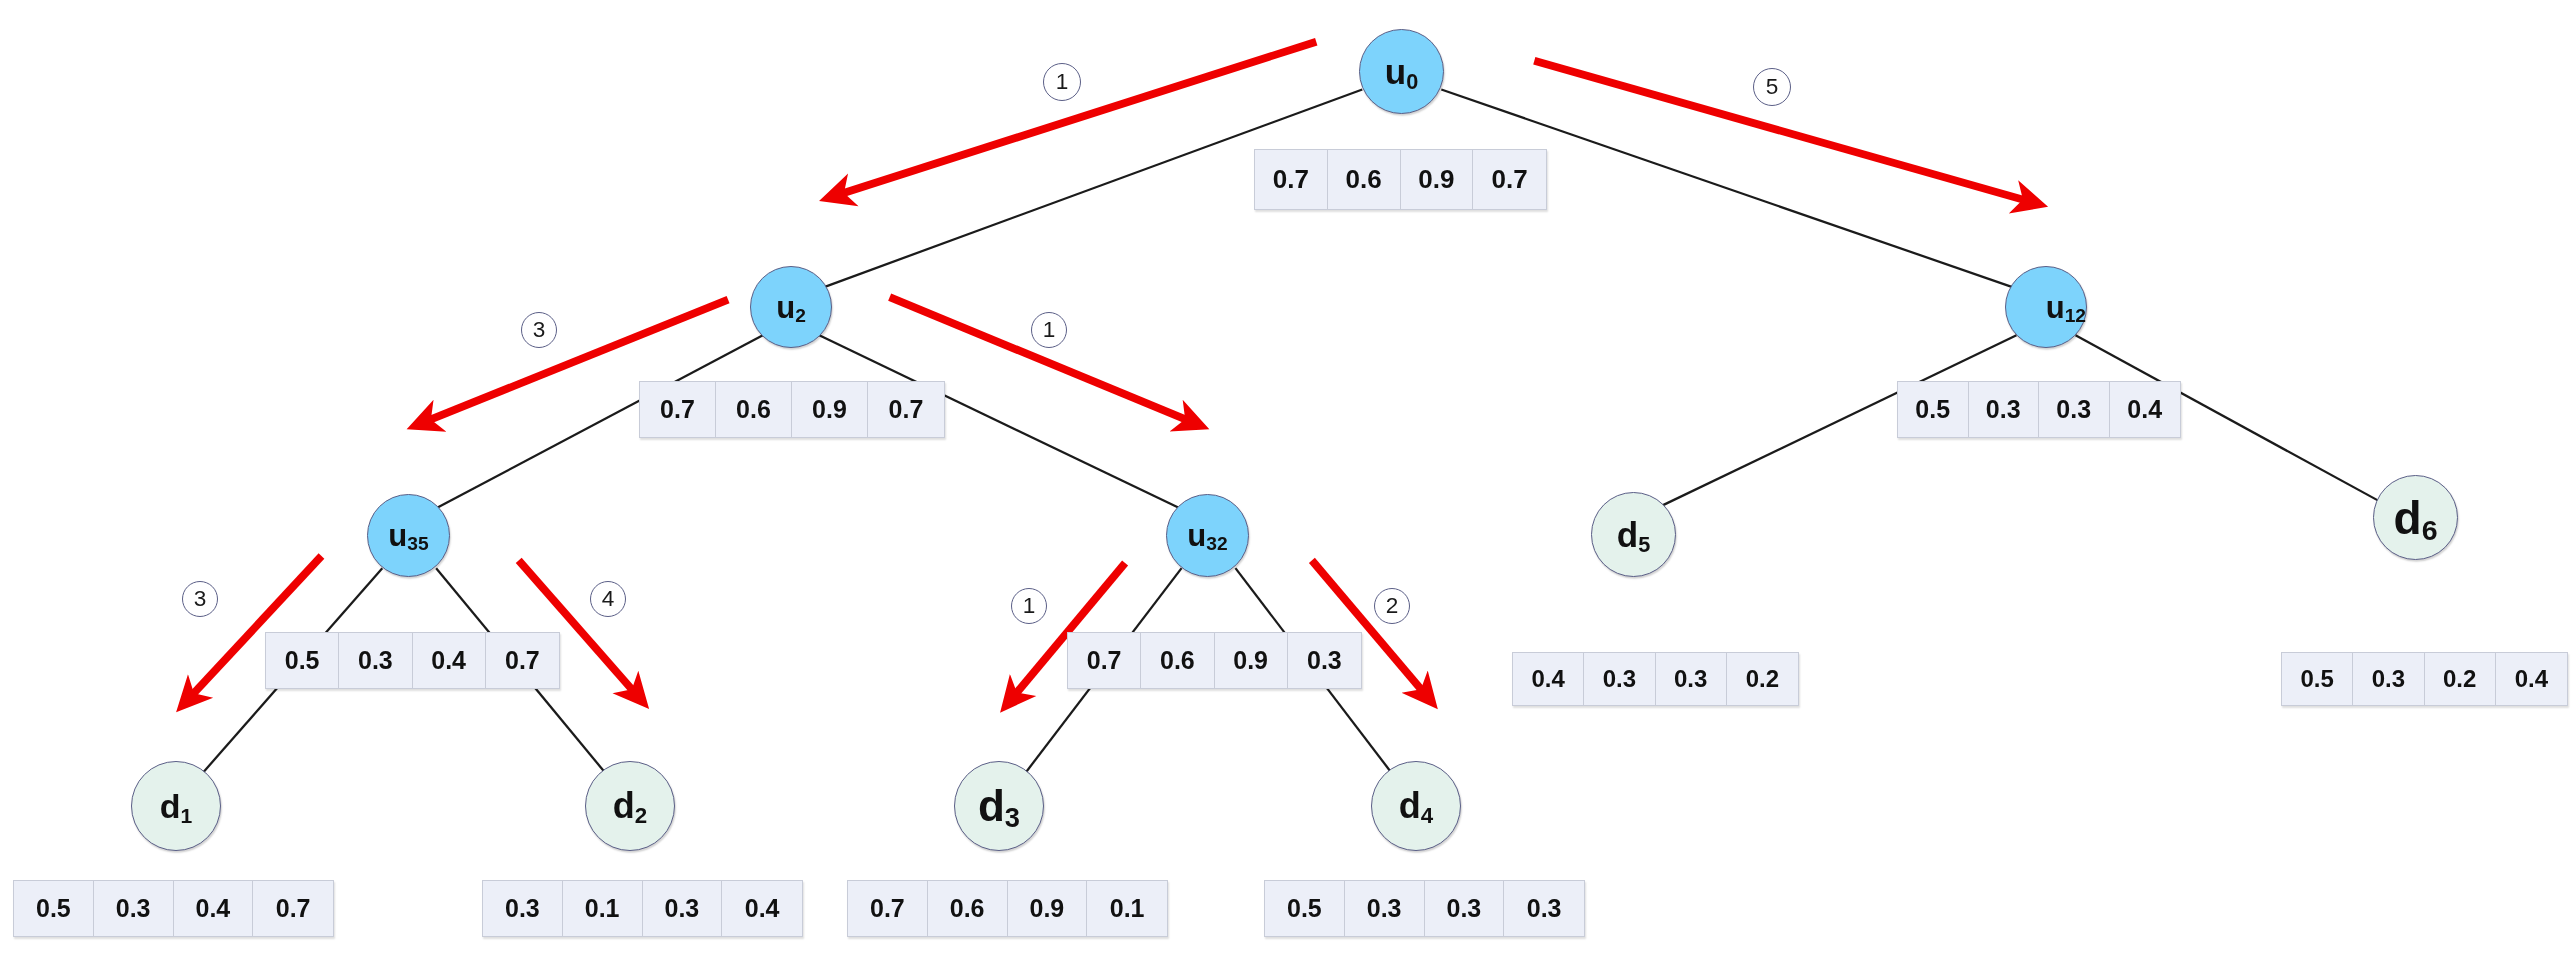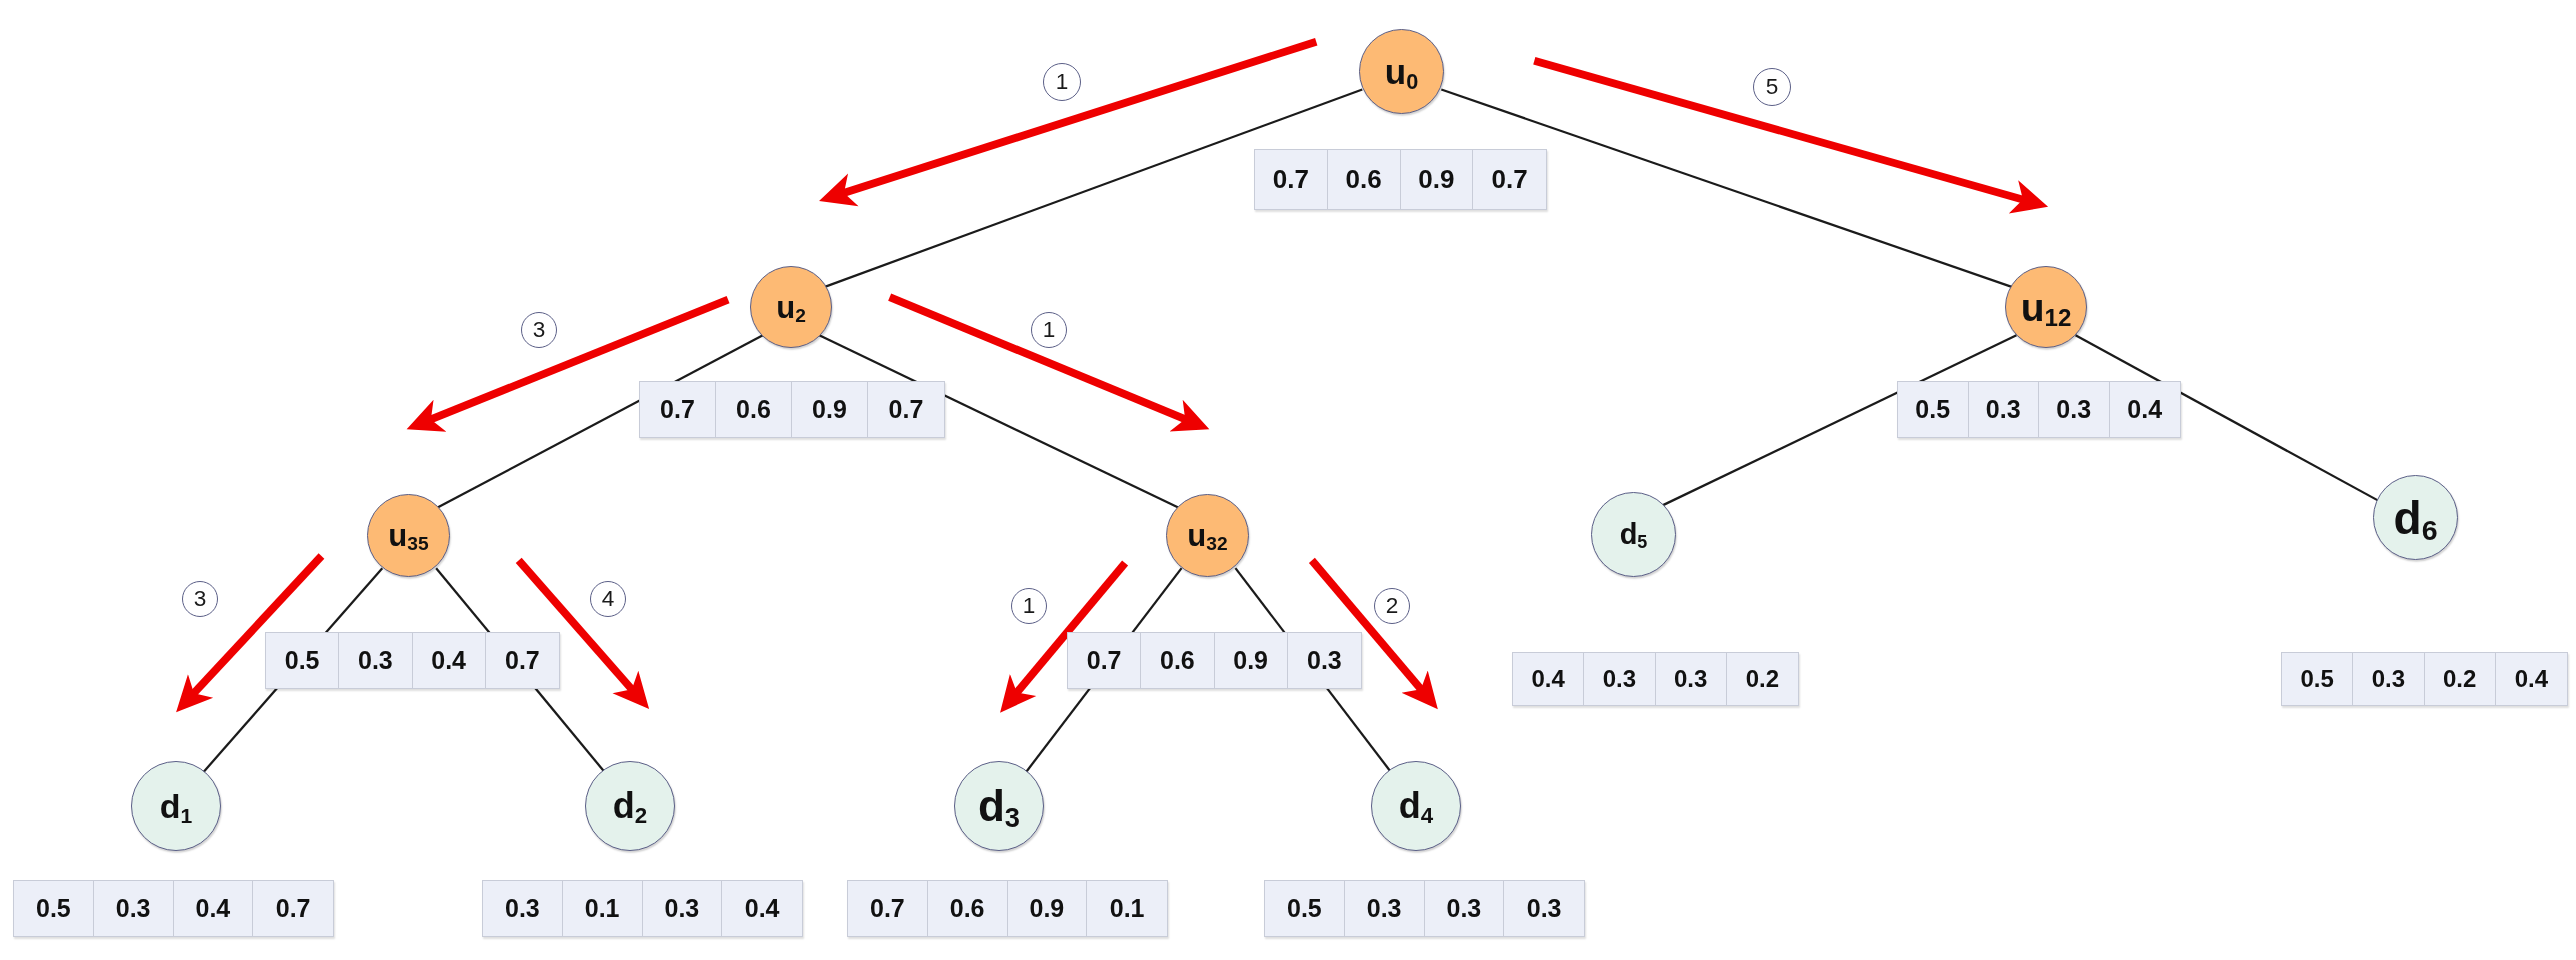--- a/index.html
+++ b/index.html
@@ -15,21 +15,21 @@
     position:absolute;
     border:1.7px solid #5b5f87;
     border-radius:50%;
     display:flex;align-items:center;justify-content:center;
     box-sizing:border-box;
     font-weight:bold;
     color:#111111;
     box-shadow:0.9px 1.7px 1.7px rgba(0,0,0,0.18);
     z-index:5;
   }
-  .node.u{ background:#fdba74; }
+  .node.u{ background:#7dd3fc; }
   .node.d{ background:#e4f2ec; }
   .node .lbl{ line-height:1; white-space:nowrap; }
   .node .lbl sub{ font-size:0.62em; font-weight:bold; vertical-align:baseline; position:relative; top:0.22em; }
 
   .vec{
     position:absolute;
     display:flex;
     box-sizing:border-box;
     border:0.9px solid #c8ccd8;
     background:#ef4444;
@@ -92,30 +92,30 @@
       </g>
   </svg>
 
   <div id="node-layer">
       <div class="node u" style="left: 1359px; top: 29px; width: 85px; height: 85px; font-size: 35px;">
         <span class="lbl"><span>u</span><sub>0</sub></span>
       </div>
       <div class="node u" style="left: 750px; top: 266px; width: 82px; height: 82px; font-size: 31px;">
         <span class="lbl"><span>u</span><sub>2</sub></span>
       </div>
-      <div class="node u" style="left: 2005px; top: 266px; width: 82px; height: 82px; font-size: 39px;">
+      <div class="node u" style="left: 2005px; top: 266px; width: 82px; height: 82px; font-size: 31px; justify-content: flex-end;">
         <span class="lbl"><span>u</span><sub>12</sub></span>
       </div>
       <div class="node u" style="left: 367px; top: 494px; width: 83px; height: 83px; font-size: 31px;">
         <span class="lbl"><span>u</span><sub>35</sub></span>
       </div>
       <div class="node u" style="left: 1166px; top: 494px; width: 83px; height: 83px; font-size: 31px;">
         <span class="lbl"><span>u</span><sub>32</sub></span>
       </div>
-      <div class="node d" style="left: 1591px; top: 492px; width: 85px; height: 85px; font-size: 29px;">
+      <div class="node d" style="left: 1591px; top: 492px; width: 85px; height: 85px; font-size: 35px;">
         <span class="lbl"><span>d</span><sub>5</sub></span>
       </div>
       <div class="node d" style="left: 2373px; top: 475px; width: 85px; height: 85px; font-size: 46px;">
         <span class="lbl"><span>d</span><sub>6</sub></span>
       </div>
       <div class="node d" style="left: 131px; top: 761px; width: 90px; height: 90px; font-size: 34px;">
         <span class="lbl"><span>d</span><sub>1</sub></span>
       </div>
       <div class="node d" style="left: 585px; top: 761px; width: 90px; height: 90px; font-size: 36px;">
         <span class="lbl"><span>d</span><sub>2</sub></span>

